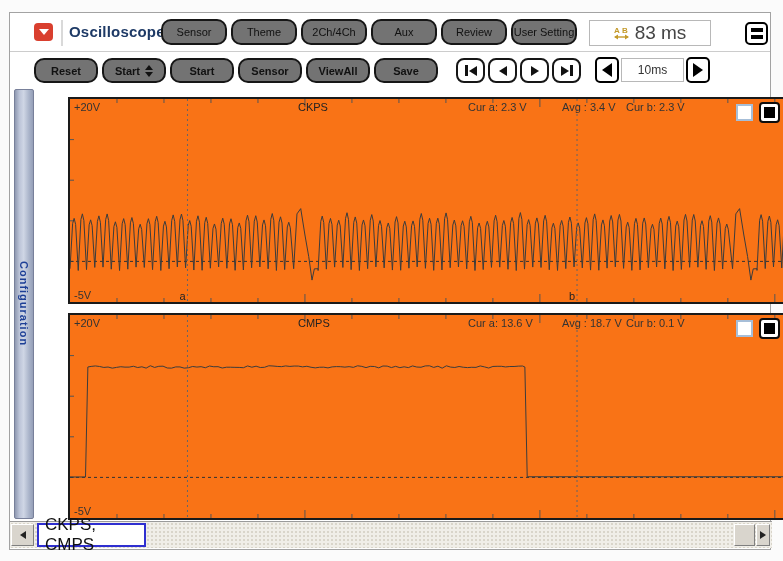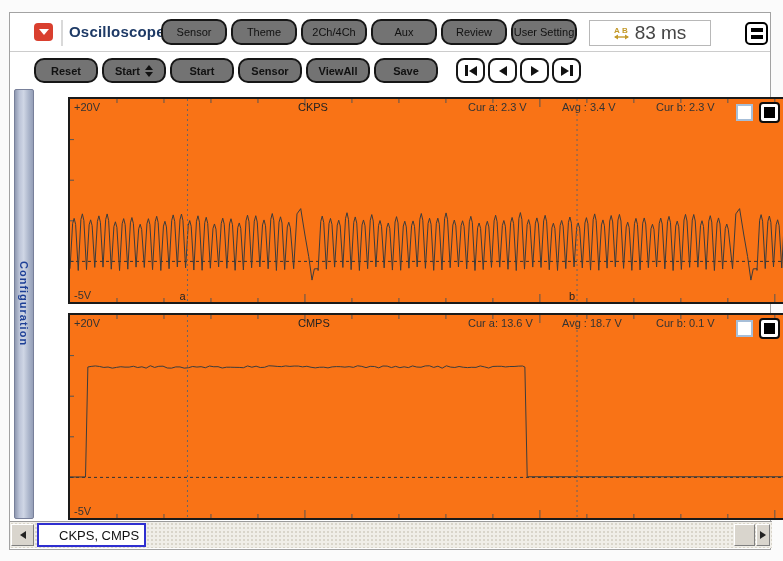--- a/index.html
+++ b/index.html
@@ -41,35 +41,35 @@
   
   .config-tab{position:absolute;left:4px;top:76px;width:20px;height:430px;border:1px solid #78809a;border-radius:2px;box-sizing:border-box;background:linear-gradient(90deg,#8f99b1 0%,#bcc4d8 25%,#cfd6e5 48%,#aab4ca 78%,#959fb7 100%);display:flex;align-items:center;justify-content:center;cursor:pointer;}
   .config-tab span{writing-mode:vertical-rl;font-size:11px;font-weight:bold;color:#1d3f96;letter-spacing:1px;}
   .scope-panel{position:absolute;left:26px;width:722px;height:207px;border:2px solid #1a1a1a;background:#f97316;box-sizing:border-box;margin-left:32px;}
   .plot-svg{position:absolute;left:0;top:0;width:100%;height:100%;display:block;}
   .lbl{position:absolute;font-size:11px;color:#333;white-space:nowrap;}
   .top-left{left:4px;top:2px;}
   .ch-title{left:228px;top:2px;color:#222;}
   .m1{left:398px;top:2px;}
   .m2{left:492px;top:2px;}
-  .m3{left:586px;top:2px;}
+  .m3{left:556px;top:2px;}
   .checkbox{position:absolute;left:666px;top:5px;width:13px;height:13px;border:2px solid #a6bed8;background:#fff;cursor:pointer;}
   .sqbtn{position:absolute;left:689px;top:3px;width:21px;height:21px;border:2px solid #0d0d0d;border-radius:4px;background:#fff;box-sizing:border-box;display:flex;align-items:center;justify-content:center;cursor:pointer;}
   .sqbtn .sq{width:11px;height:11px;background:#000;}
   .bottom-left{left:4px;bottom:1px;}
   .cursor-label{bottom:0px;color:#222;}
 
   
   .statusbar{position:absolute;left:0;top:508px;width:762px;height:27px;background:#f0eee8;background-image:radial-gradient(#d9d5ca 1px,transparent 1px);background-size:4px 4px;border-top:1px solid #9a9a9a;box-sizing:border-box;}
   .sb-btn{position:absolute;top:2px;width:23px;height:22px;background:#d9d5cd;border:1px solid;border-color:#ffffff #7f7f7f #7f7f7f #ffffff;box-sizing:border-box;display:flex;align-items:center;justify-content:center;cursor:pointer;padding:0;}
   .sb-left{left:1px;}
   .sb-right{left:746px;width:14px;}
   .sb-tl{width:0;height:0;border-top:4px solid transparent;border-bottom:4px solid transparent;border-right:6px solid #222;}
   .sb-tr{width:0;height:0;border-top:4px solid transparent;border-bottom:4px solid transparent;border-left:6px solid #222;}
-  .chanbox{position:absolute;left:27px;top:1px;width:109px;height:24px;border:2px solid #2f2fd0;background:#fff;box-sizing:border-box;display:flex;align-items:center;padding-left:20px;font-size:13px;color:#111;}
+  .chanbox{position:absolute;left:27px;top:1px;width:109px;height:24px;border:2px solid #2f2fd0;background:#fff;box-sizing:border-box;display:flex;align-items:center;padding-left:6px;font-size:17px;color:#111;}
   .sb-thumb{position:absolute;left:724px;top:2px;width:21px;height:22px;background:#d9d5cd;border:1px solid;border-color:#ffffff #7f7f7f #7f7f7f #ffffff;box-sizing:border-box;cursor:pointer;}
 </style>
 </head>
 <body>
 
 <div class="page">
   <div class="window">
 
     <div class="row1">
       <div class="app-icon">
@@ -146,20 +146,29 @@
           </button>
         <button class="mbtn">
             <span class="tl"></span>
           </button>
         <button class="mbtn">
             <span class="tr"></span>
           </button>
         <button class="mbtn">
             <span class="tr"></span>
             <span class="vbar"></span>
+          </button>
+      </div>
+      <div class="tbgroup">
+        <button class="tbarrow">
+            <span class="tl"></span>
+          </button>
+        <div class="tbval">10ms</div>
+        <button class="tbarrow">
+            <span class="tr"></span>
           </button>
       </div>
     </div>
 
     <div class="config-tab">
       <span>Configuration</span>
     </div>
 
     <div class="scope-panel" style="top:84px">
       <svg class="plot-svg" viewBox="0 0 718 203" preserveAspectRatio="none">

